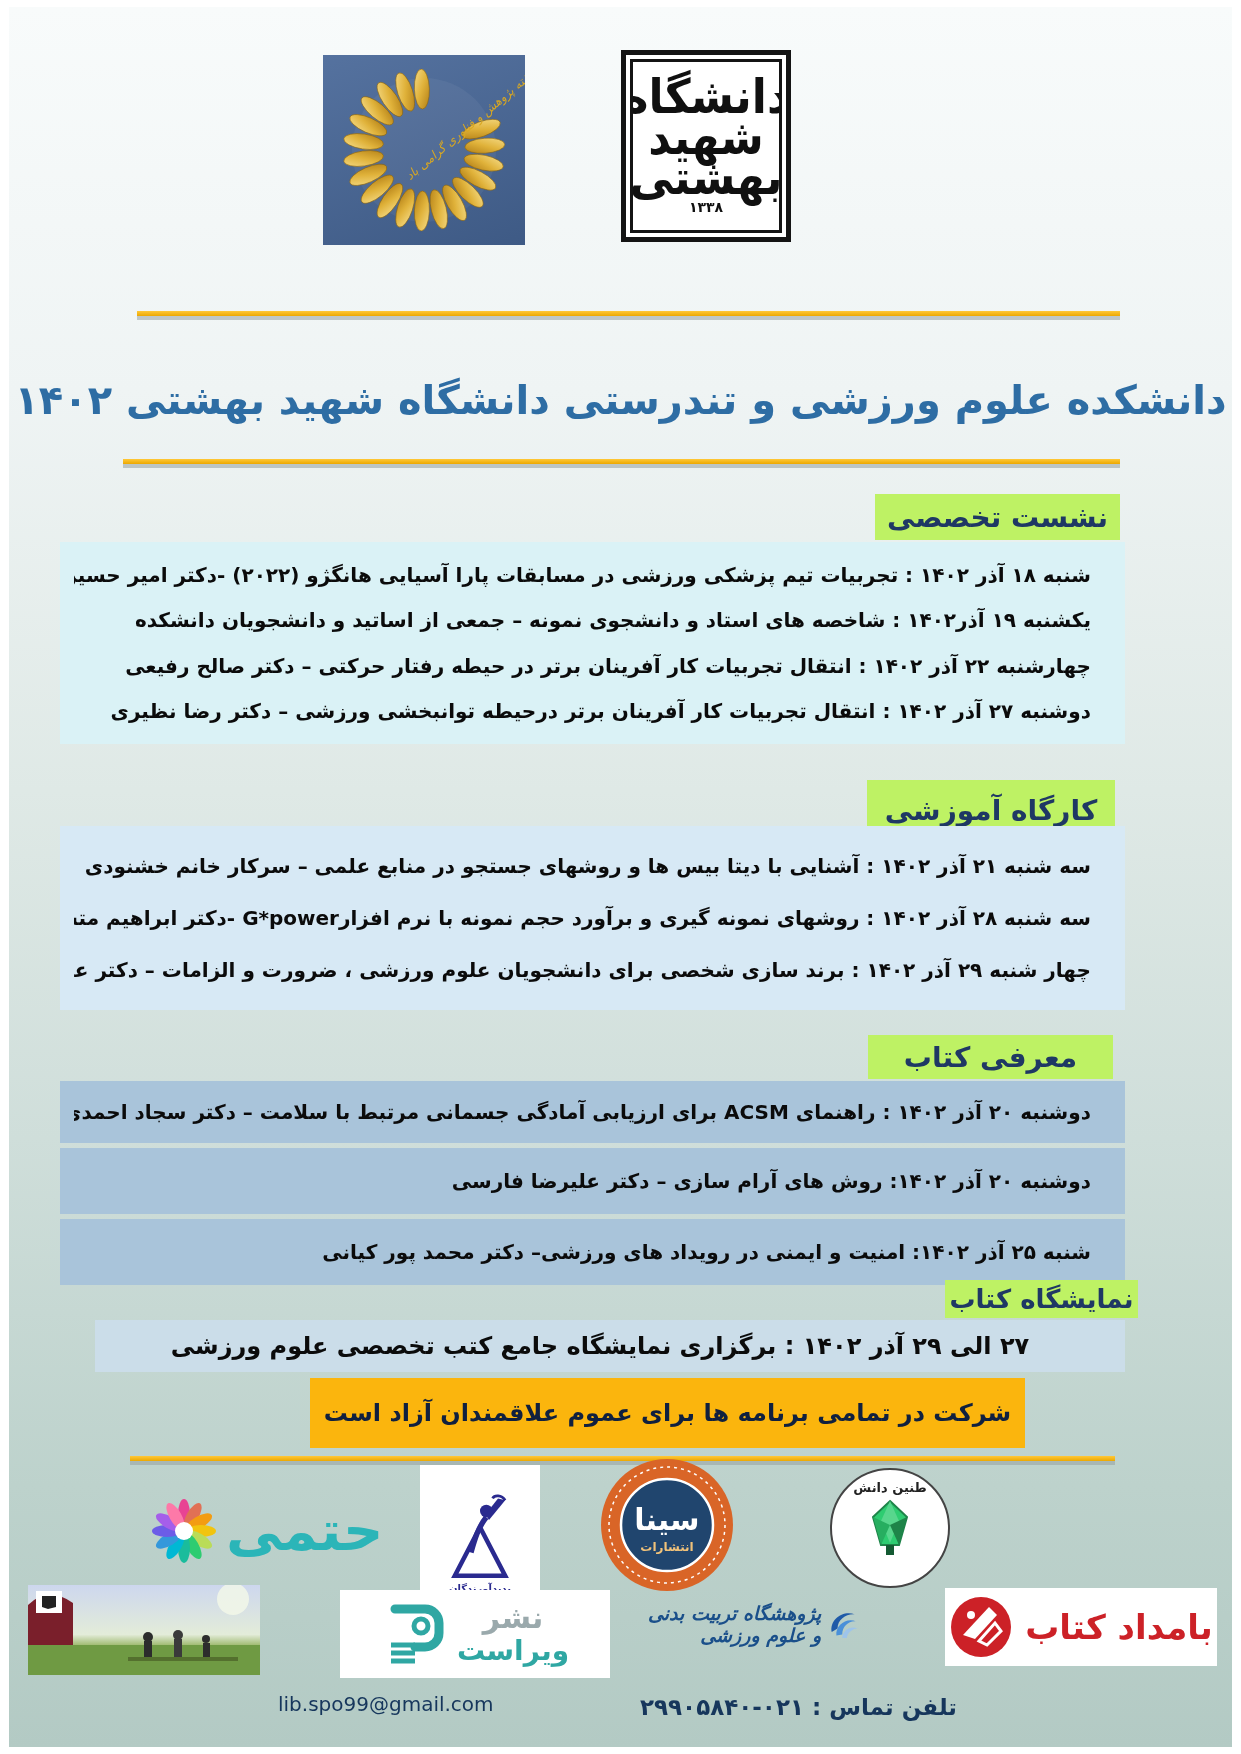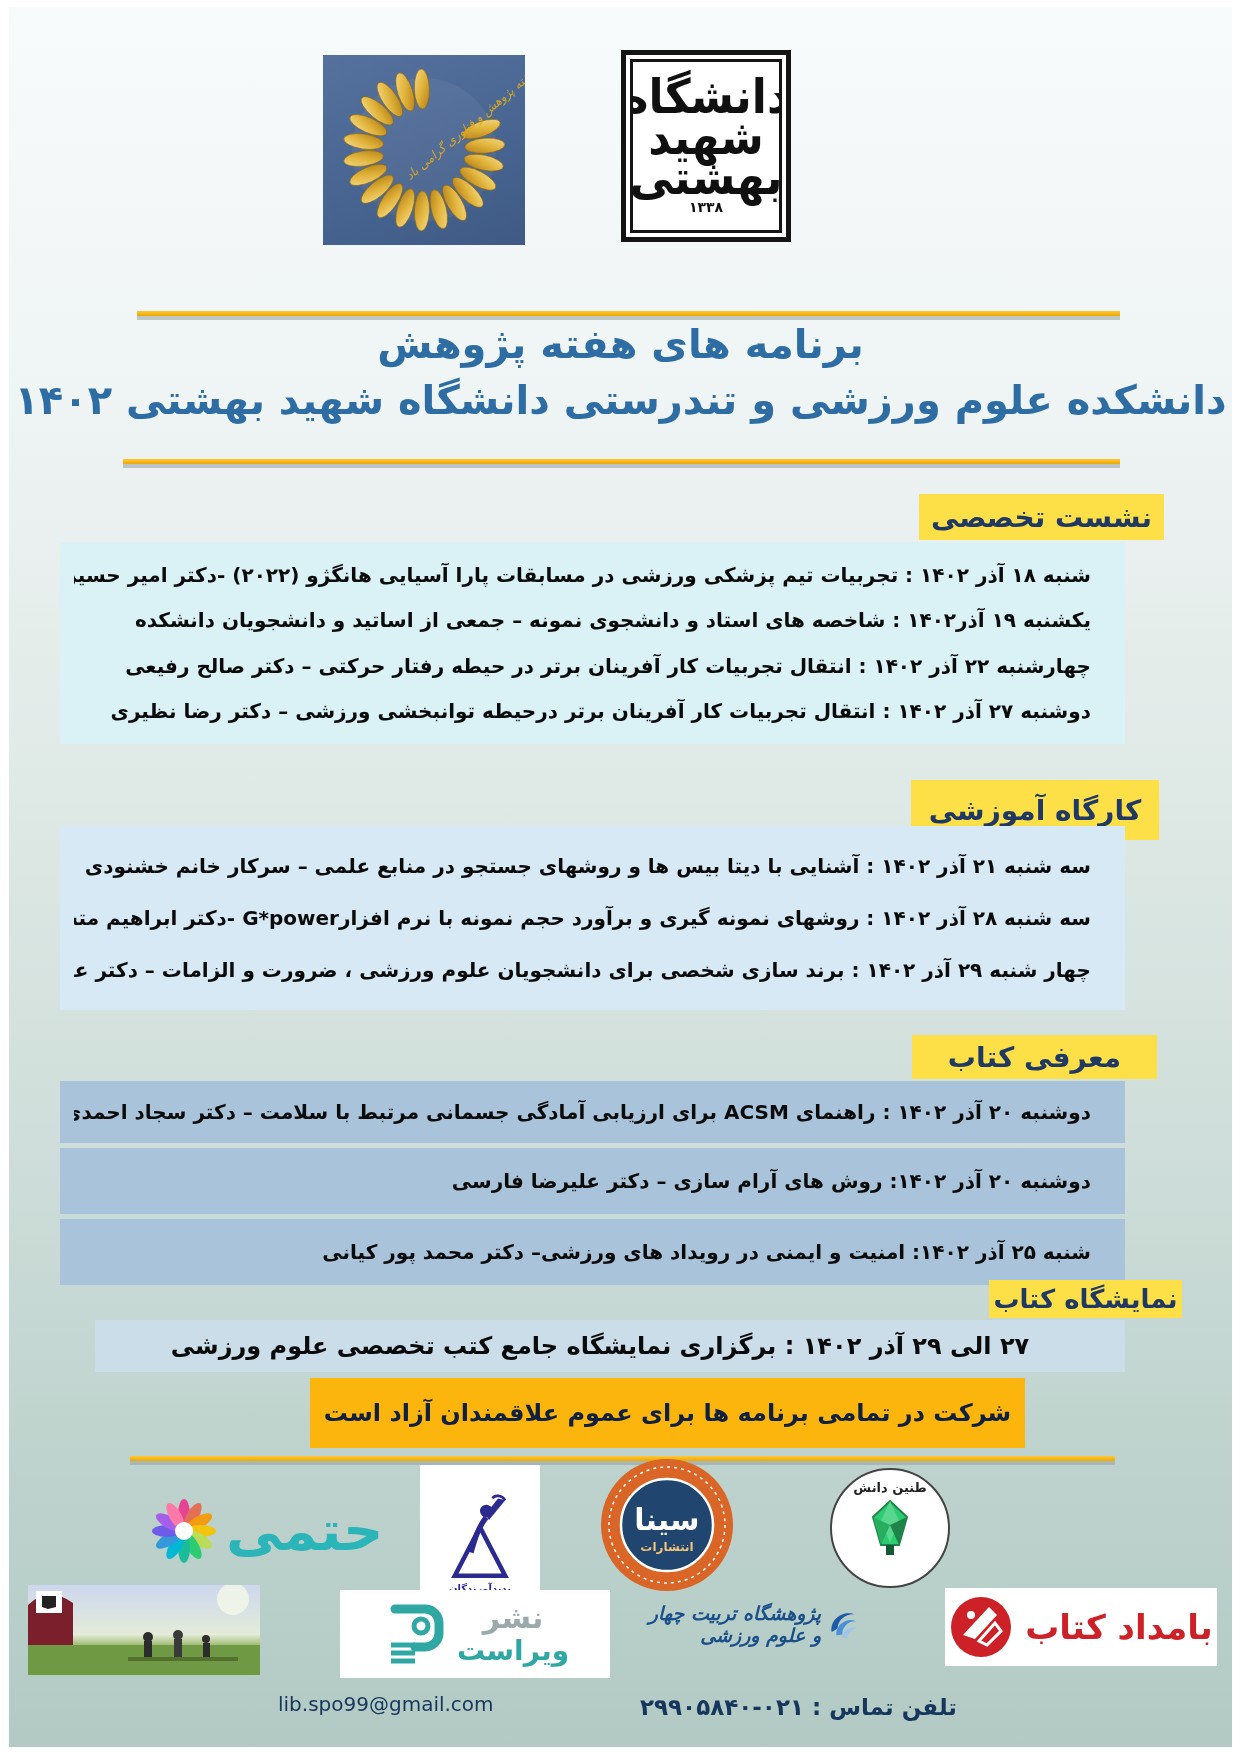--- a/index.html
+++ b/index.html
@@ -4,22 +4,22 @@
 <style>
   html,body{margin:0;padding:0;background:#9aa5a3;}
   .poster{position:relative;width:1241px;height:1754px;margin:0 auto;background:#ffffff;
           font-family:"DejaVu Sans",sans-serif;overflow:hidden;}
   .bg{position:absolute;left:9px;top:7px;right:9px;bottom:7px;
       background:linear-gradient(180deg,#f8fbfb 0%,#eff4f4 22%,#dfe9e6 45%,#cfdeda 65%,#bdd2cc 85%,#b3cac4 100%);}
   .abs{position:absolute;}
   .rtl{direction:rtl;unicode-bidi:embed;}
   .gold-rule{height:5px;background:linear-gradient(180deg,#ffc838,#eca800);box-shadow:0 4px 0 rgba(150,160,160,.55);}
   .title{width:100%;text-align:center;color:#2e6da4;font-weight:bold;font-size:40px;line-height:1.1;}
-  .sec-header{background:#fde047;color:#1f3864;font-weight:bold;font-size:28px;
-              display:flex;align-items:center;justify-content:center;margin-left:44px;}
+  .sec-header{background:#bef264;color:#1f3864;font-weight:bold;font-size:28px;
+              display:flex;align-items:center;justify-content:center;}
   .sec-box{font-weight:bold;color:#0b0b0b;font-size:20px;text-align:right;
            display:flex;flex-direction:column;justify-content:space-evenly;
            padding:0 34px 0 14px;box-sizing:border-box;}
   .sec-box .line{white-space:nowrap;overflow:hidden;}
   .box1{background:#daf2f6;}
   .box2{background:#d7e9f5;}
   .box3{background:#a9c4da;justify-content:center;}
   .box4{background:#cbdde9;justify-content:center;text-align:center;font-size:24px;}
   .notice{background:#fbb50d;color:#10203f;font-weight:bold;font-size:24px;
           display:flex;align-items:center;justify-content:center;text-align:center;}
@@ -93,21 +93,20 @@
   <div class="abs sbu" style="left:621px;top:50px;width:170px;height:192px;">
     <div class="inner">
       <div class="w rtl">دانشگاه</div>
       <div class="w rtl">شهید</div>
       <div class="w rtl">بهشتی</div>
       <div class="yr rtl">۱۳۳۸</div>
     </div>
   </div>
 
   <div class="abs gold-rule" style="left:137px;top:311px;width:983px;"></div>
-  <div class="abs title rtl" style="left:0;top:322px;">برنامه های هفته پژوهش</div>
   <div class="abs title rtl" style="left:0;top:378px;">دانشکده علوم ورزشی و تندرستی دانشگاه شهید بهشتی  ۱۴۰۲</div>
   <div class="abs gold-rule" style="left:123px;top:459px;width:997px;"></div>
 
   <div class="abs sec-header rtl" style="left:875px;top:494px;width:245px;height:46px;">نشست تخصصی</div>
   <div class="abs sec-box box1 rtl" style="left:60px;top:542px;width:1065px;height:202px;">
     <div class="line">شنبه ۱۸ آذر ۱۴۰۲ : تجربیات تیم پزشکی ورزشی در مسابقات پارا آسیایی هانگژو (۲۰۲۲) -دکتر امیر حسین براتی</div>
     <div class="line">یکشنبه ۱۹ آذر۱۴۰۲ : شاخصه های استاد و دانشجوی نمونه – جمعی از اساتید  و دانشجویان دانشکده</div>
     <div class="line">چهارشنبه ۲۲ آذر ۱۴۰۲ :  انتقال تجربیات کار آفرینان برتر در حیطه رفتار حرکتی – دکتر صالح رفیعی</div>
     <div class="line">دوشنبه ۲۷ آذر ۱۴۰۲ : انتقال تجربیات کار آفرینان برتر درحیطه توانبخشی ورزشی – دکتر رضا نظیری</div>
   </div>
@@ -221,21 +220,21 @@
       <div class="w2 rtl">ویراست</div>
     </div>
   </div>
 
   <div class="abs ptb" style="left:645px;top:1585px;width:215px;height:80px;">
     <svg width="56" height="56" viewBox="0 0 56 56">
       <path d="M8 40 C4 18 28 2 48 10 C34 8 18 18 18 34 Z" fill="#1f5aa8"></path>
       <path d="M16 46 C14 28 34 14 50 22 C38 20 26 30 26 44 Z" fill="#4a90d9"></path>
       <path d="M26 50 C26 38 40 28 52 34 C44 34 34 42 34 50 Z" fill="#9ec4ea"></path>
     </svg>
-    <div class="t">پژوهشگاه تربیت چهار و علوم ورزشی</div>
+    <div class="t">پژوهشگاه تربیت بدنی و علوم ورزشی</div>
   </div>
 
   <div class="abs white-card bamdad" style="left:945px;top:1588px;width:272px;height:78px;">
     <svg width="64" height="64" viewBox="0 0 64 64">
       <circle cx="32" cy="32" r="30" fill="#cc2127"></circle>
       <path d="M14 40 L40 12 L48 20 L26 44 Z" fill="#ffffff"></path>
       <path d="M30 46 L46 28 L52 36 L38 50 Z" fill="#cc2127" stroke="#ffffff" stroke-width="3"></path>
       <circle cx="22" cy="20" r="4" fill="#ffffff"></circle>
     </svg>
     <div class="t rtl">بامداد کتاب</div>

